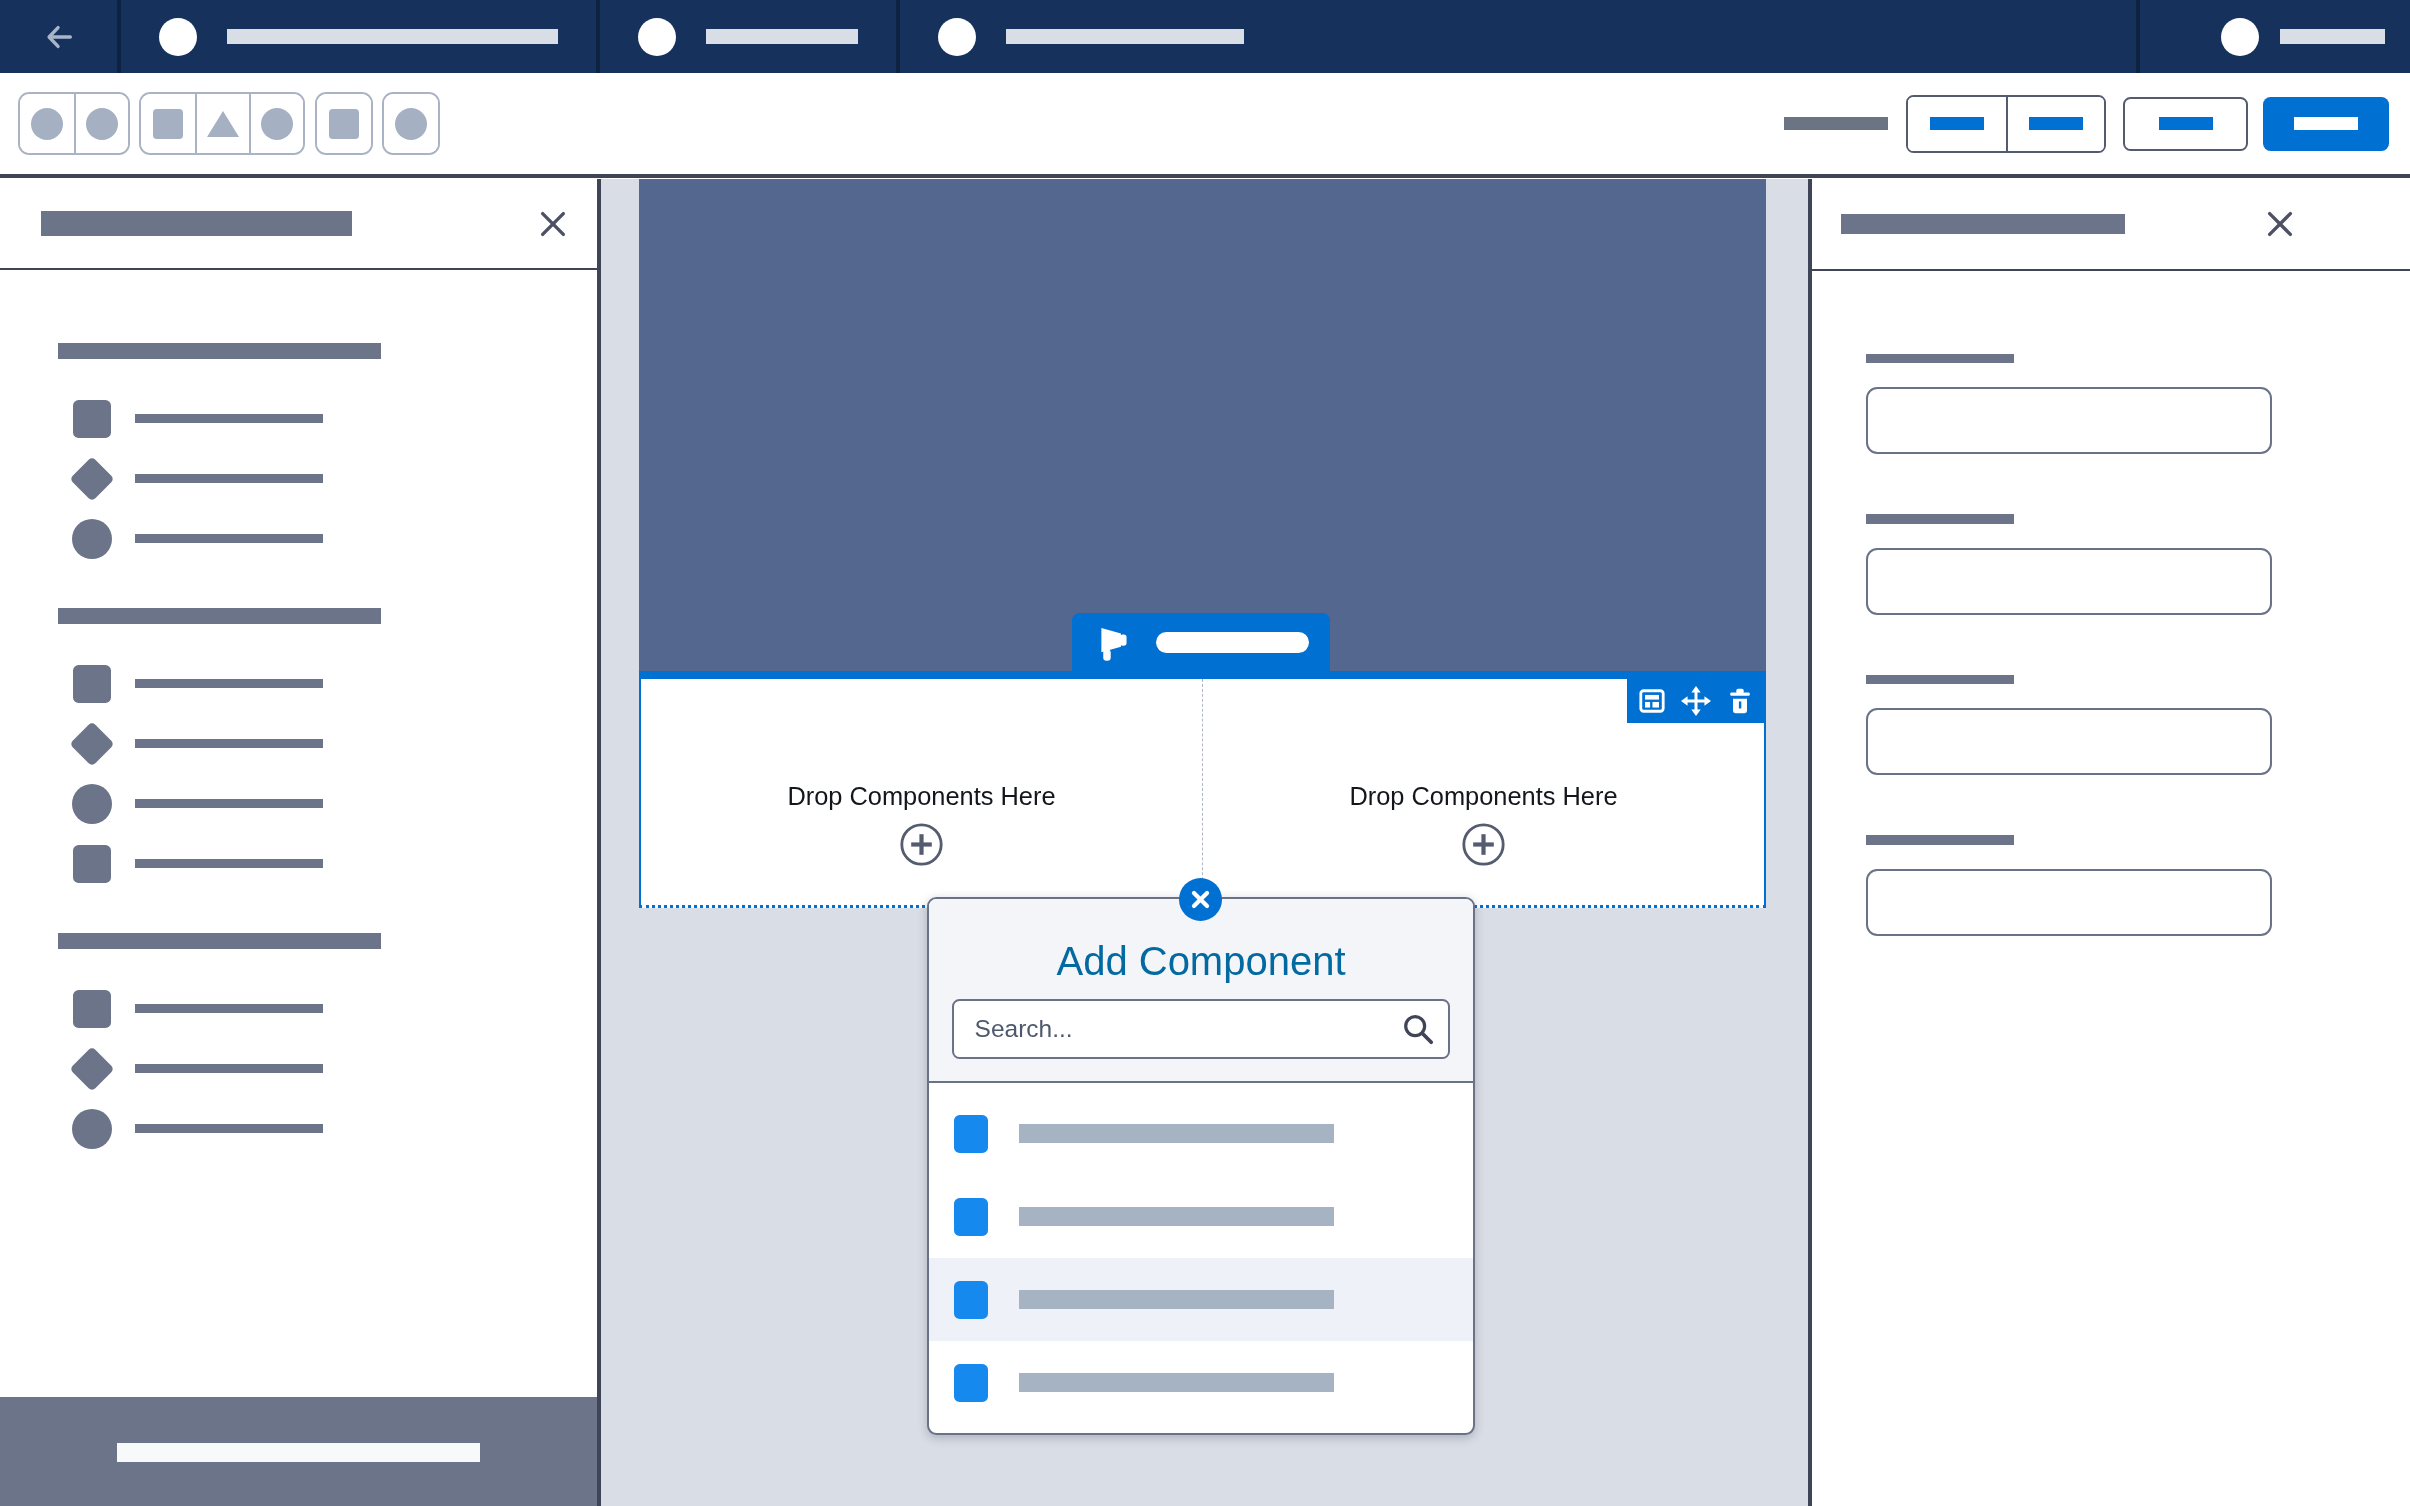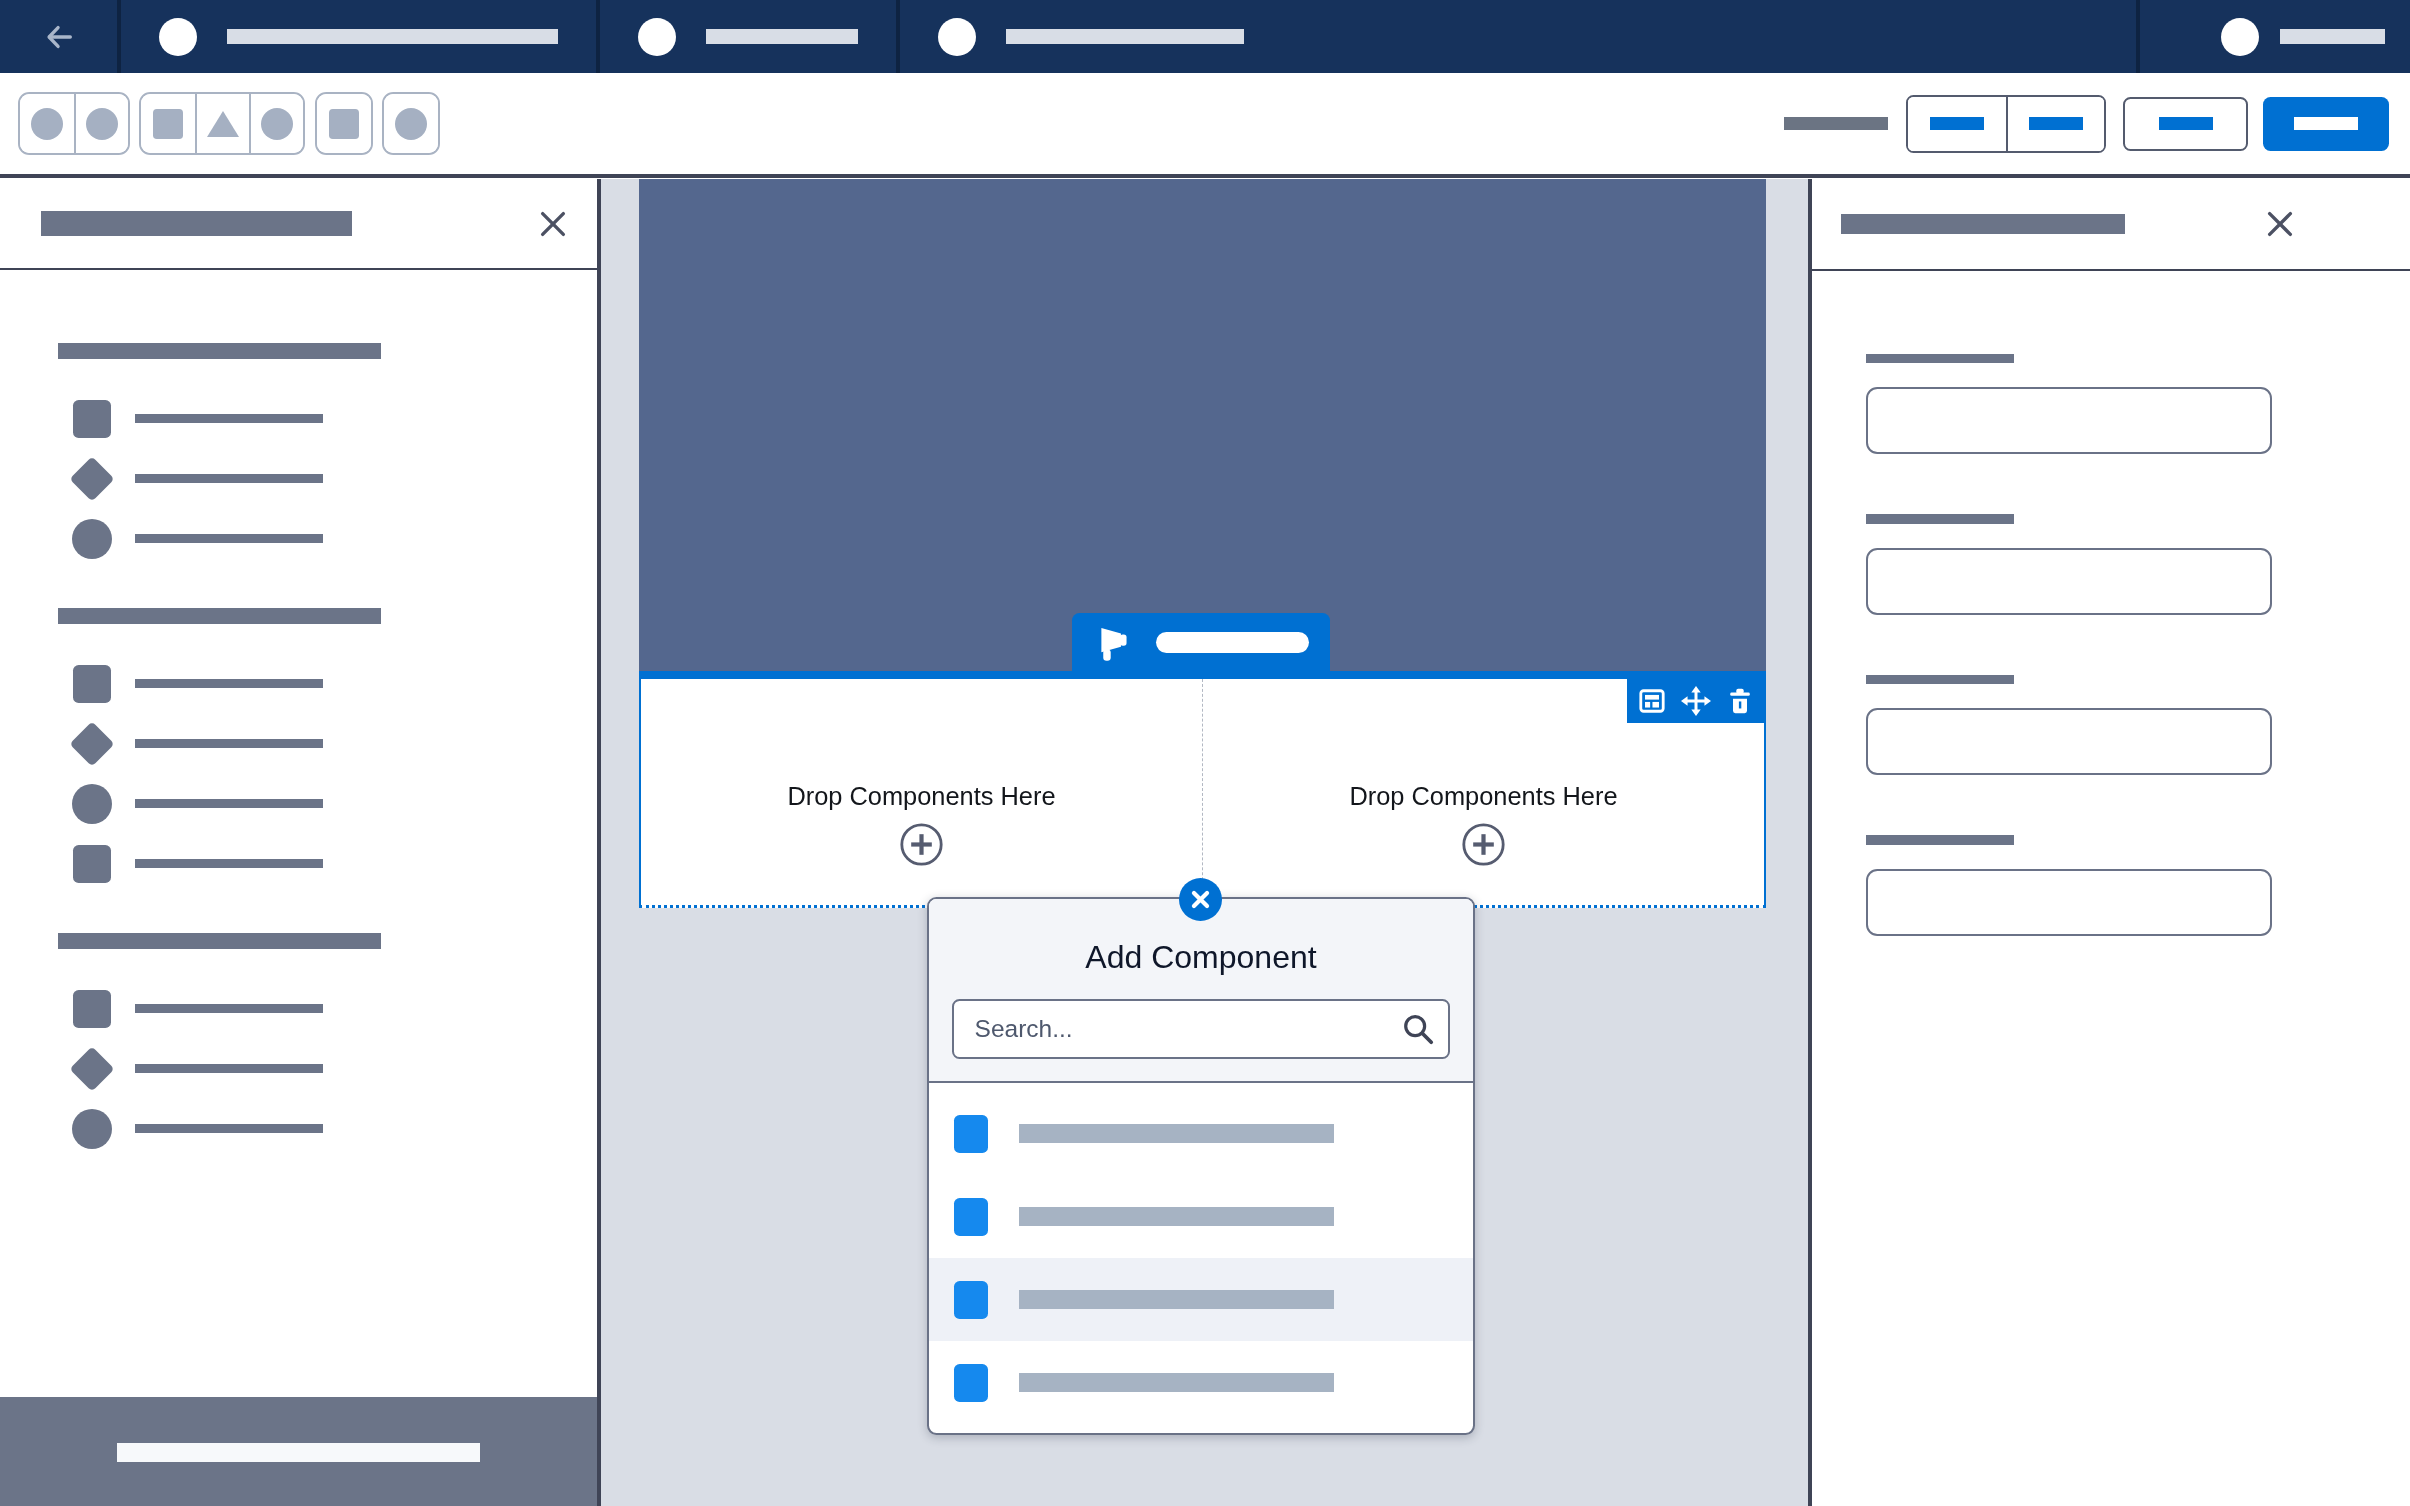--- a/index.html
+++ b/index.html
@@ -88,21 +88,21 @@
                     display:flex; align-items:center; justify-content:center; gap:15px; }
   .x-fab { position:absolute; left:578px; top:699px; width:43px; height:43px; border-radius:50%;
            background:#0070d2; border:none; display:flex; align-items:center; justify-content:center;
            cursor:pointer; z-index:6; }
 
   
   .popover { position:absolute; left:326px; top:718px; width:548px; height:538px; background:#fff;
              border:2.8px solid #6a7287; border-radius:9.4px; z-index:5;
              box-shadow:0 2.8px 9.4px rgba(40,47,66,.25); overflow:hidden; }
   .pv-header { background:#f3f5f9; height:184px; border-bottom:2.8px solid #6a7287; position:relative; }
-  .pv-title { text-align:center; padding-top:40px; font-size:32px; color:#0f172a; }
+  .pv-title { text-align:center; padding-top:40px; font-size:40px; color:#0369a1; }
   .pv-search-wrap { position:absolute; left:22.6px; right:23.5px; top:100px; height:60px; }
   .pv-search { width:100%; height:100%; border:2.4px solid #6a7287; border-radius:7.5px; background:#fff;
                font-size:24.5px; color:#3c4454; padding:0 60px 0 21px; outline:none;
                font-family:"Liberation Sans","DejaVu Sans",sans-serif; }
   .pv-search::placeholder { color:#4e586d; opacity:1; }
   .pv-search-icon { position:absolute; right:15px; top:13px; }
   .pv-list { padding-top:9.4px; }
   .pv-row { height:83px; display:flex; align-items:center; gap:31px; padding-left:24.5px; cursor:pointer; }
   .pv-row.hl { background:#eef1f7; }
   .pv-sq { width:34px; height:38px; background:#1589ee; border-radius:5.6px; flex:none; }

